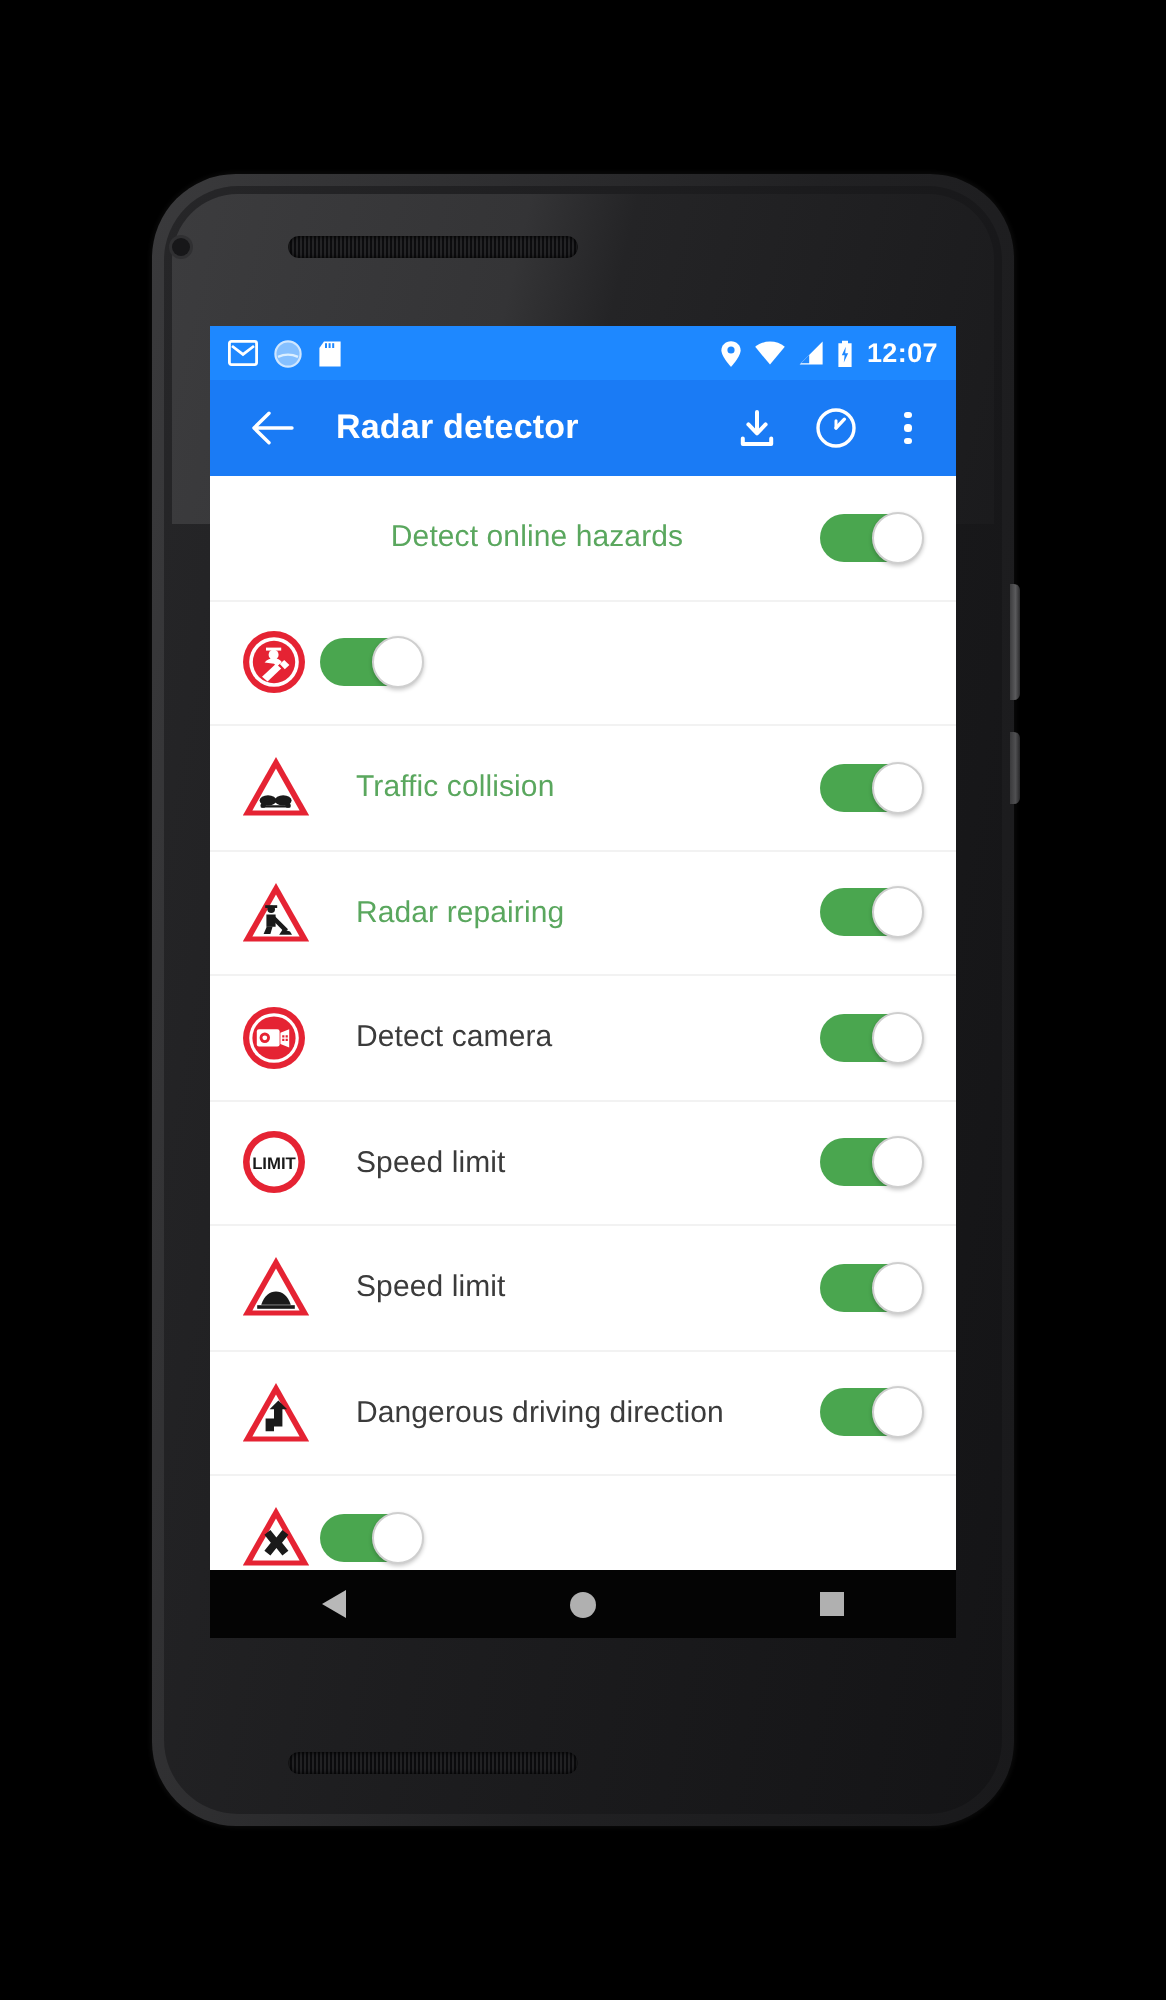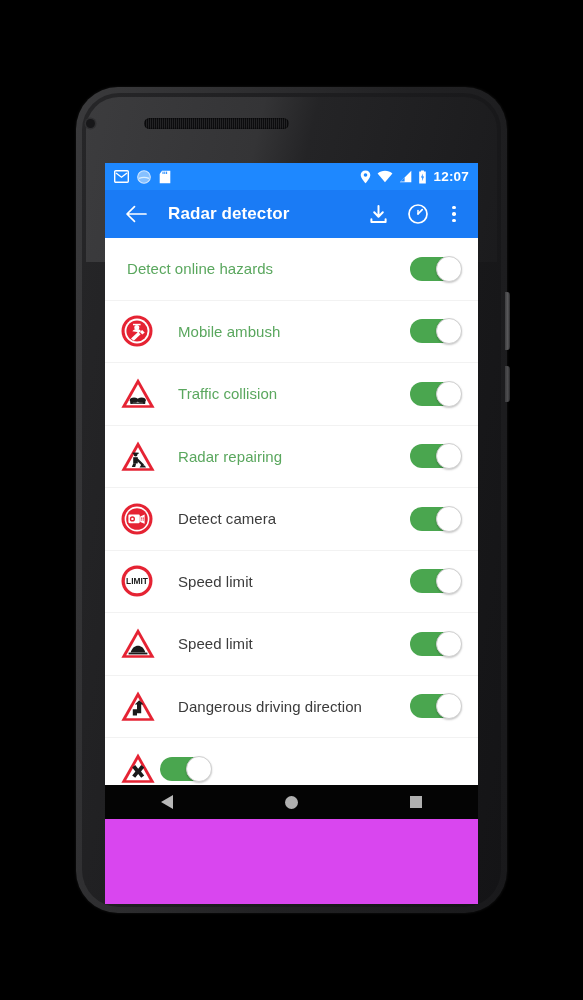--- a/index.html
+++ b/index.html
@@ -94,22 +94,22 @@
     border-radius: 0 3px 3px 0;
     background: linear-gradient(90deg, #3a3a3c, #4f4f51 55%, #262628);
   }
 
   
   #screen {
     position: absolute;
     left: 105px;
     top: 163px;
     width: 373px;
-    height: 741px;
-    background: #d946ef;
+    height: 656px;
+    background: #404040;
     overflow: hidden;
   }
 
   
   #status-bar {
     height: 27px;
     background: #1e88ff;
     display: flex;
     align-items: center;
     padding: 0 9px;
@@ -338,41 +338,40 @@
         <i></i>
         <i></i>
       </div>
     </div>
   </div>
 
   <div id="settings-list">
 
     <div class="list-row">
       <div class="no-icon-spacer"></div>
-      <div class="row-label green" style="margin-left:8px;">Detect online hazards</div>
+      <div class="row-label green" style="margin-left:8px;text-align:center;">Detect online hazards</div>
       <div class="toggle">
         <div class="track"></div>
         <div class="thumb"></div>
       </div>
     </div>
 
     <div class="list-row">
       <div class="row-icon">
         <svg width="34" height="34" viewBox="0 0 34 34">
           <circle cx="17" cy="17" r="15.5" fill="#e52333"></circle>
           <circle cx="17" cy="17" r="12.4" fill="#fff"></circle>
           <circle cx="17" cy="17" r="10.6" fill="#e52333"></circle>
           <path d="M13 9.8 h7.6 v1.5 h-7.6 z" fill="#fff"></path>
           <circle cx="16.8" cy="13.4" r="2.5" fill="#fff"></circle>
           <path d="M12.3 17.2 c1.2 -1.4 3 -2.1 4.6 -2.1 c1.9 0 3.2 .8 4 1.9 l-2.4 2.2 l-1.5 -1.3 z" fill="#fff"></path>
           <path d="M11 24.4 l7 -6.5 l2.6 2.4 l-6.8 6.4 z" fill="#fff"></path>
           <path d="M19.9 18 l2.2 -2 l2.6 2.5 l-2.3 2.1 z" fill="#fff"></path>
         </svg>
       </div>
-      <div class="row-label green">Mobile ambush</div>
       <div class="toggle">
         <div class="track"></div>
         <div class="thumb"></div>
       </div>
     </div>
 
     <div class="list-row">
       <div class="row-icon">
         <svg width="36" height="33" viewBox="0 0 36 33">
           <path d="M18 1.5 L34.6 30.8 H1.4 Z" fill="#e52333"></path>

